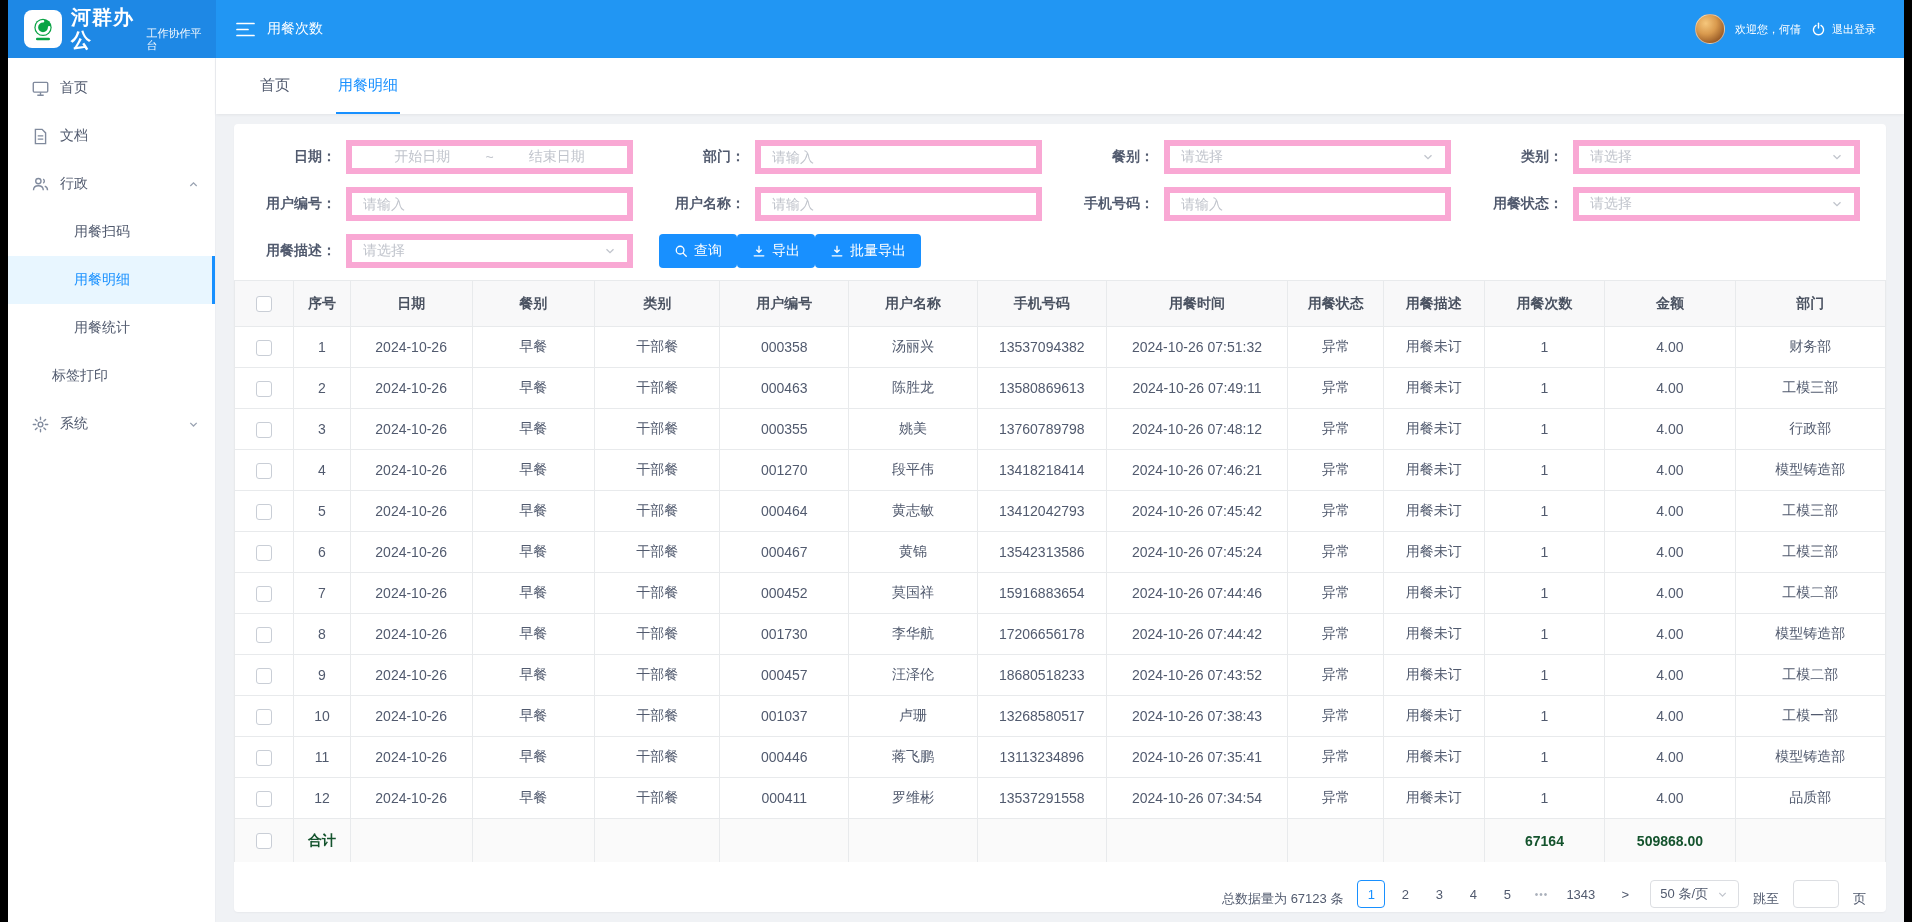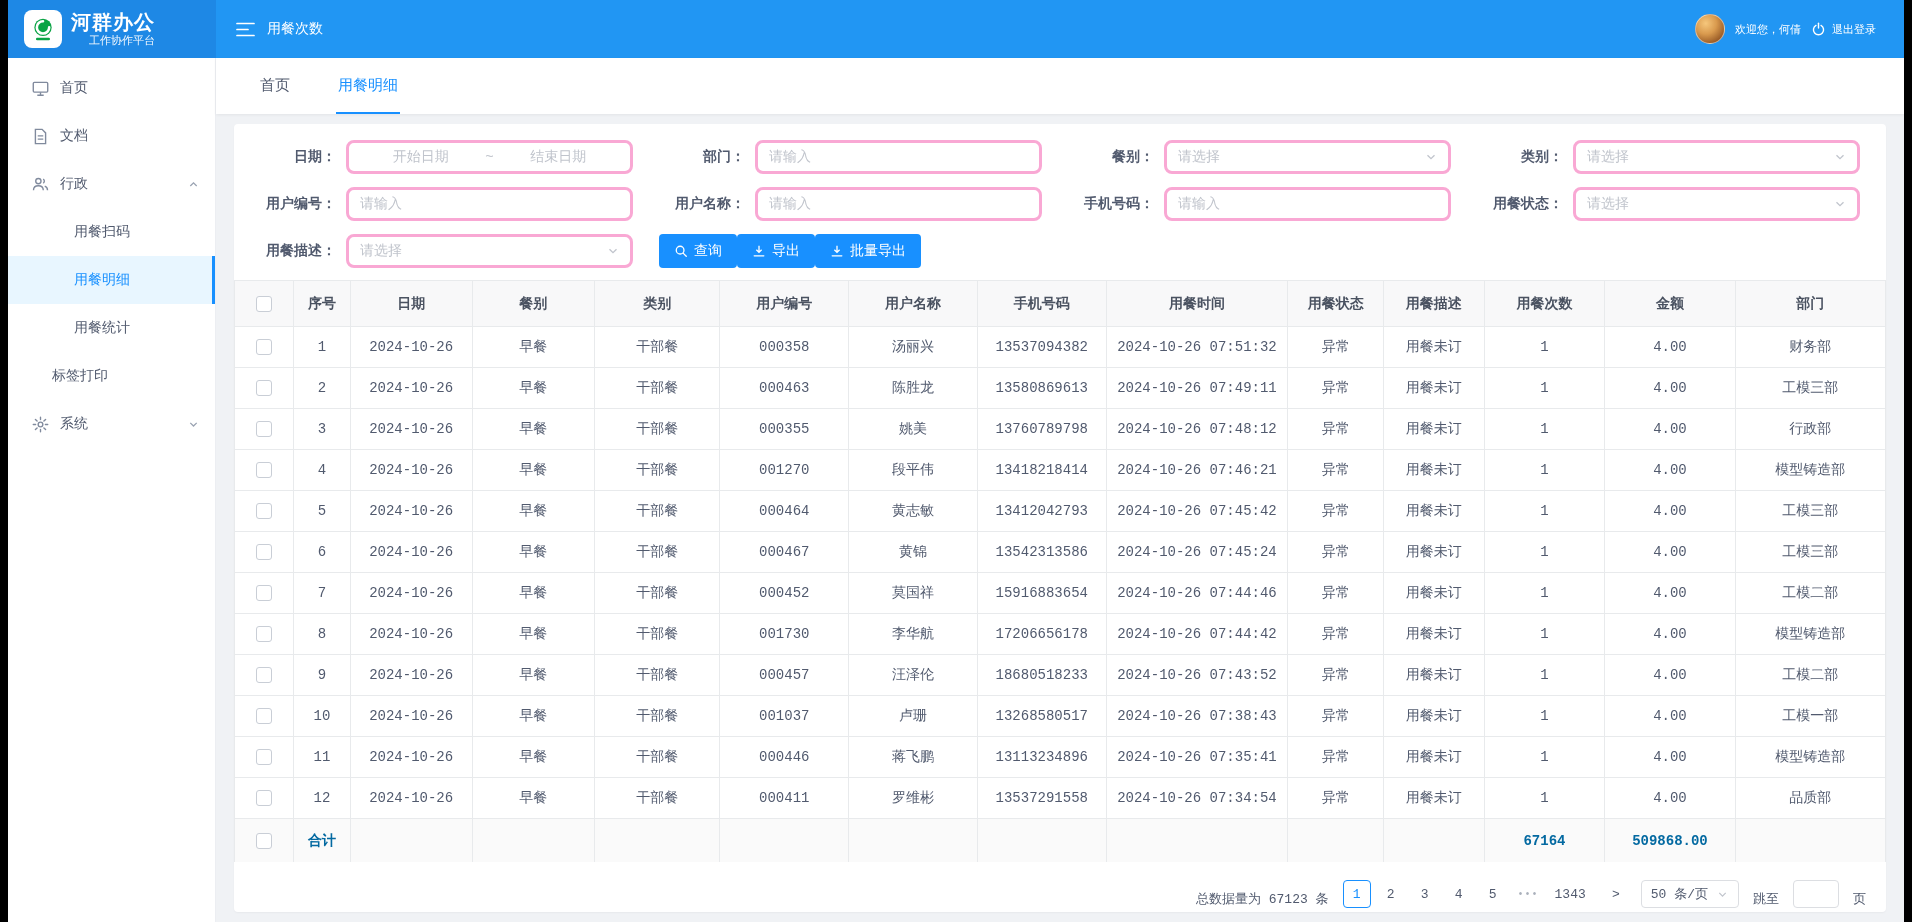--- a/index.html
+++ b/index.html
@@ -8,21 +8,21 @@
     background:#000;
     font-family:"Liberation Sans","DejaVu Sans",sans-serif;
     overflow:hidden;
   }
   .app { height:100vh; margin:0 8px; display:flex; flex-direction:column; background:#f0f2f5; }
 
   
   .topbar { flex:0 0 58px; height:58px; background:#2196f3; display:flex; align-items:stretch; color:#fff; }
   .brand { flex:0 0 208px; width:208px; background:#1e88e5; display:flex; align-items:center; gap:9px; padding:0 10px 0 16px; }
   .logo-box { width:38px; height:38px; background:#fff; border-radius:8px; display:flex; align-items:center; justify-content:center; flex:0 0 38px; }
-  .brand-text { display:flex; flex-direction:column; line-height:1.15; }
+  .brand-text { display:flex; line-height:1.15; }
   .brand-title { font-size:20px; font-weight:bold; letter-spacing:1px; }
   .brand-sub { font-size:11px; opacity:.95; align-self:flex-end; }
   .topbar-left { display:flex; align-items:center; gap:12px; padding-left:20px; }
   .collapse-icon { display:flex; cursor:pointer; }
   .welcome { font-size:14px; }
   .topbar-right { margin-left:auto; display:flex; align-items:center; gap:10px; padding-right:28px; font-size:11px; }
   .avatar { width:30px; height:30px; border-radius:50%; flex:0 0 30px;
     background:radial-gradient(circle at 35% 30%, #f6c77c 0%, #d99a4e 40%, #9c5e28 75%, #6e3c16 100%);
     border:1px solid rgba(255,255,255,.5); }
   .logout { display:flex; align-items:center; gap:6px; cursor:pointer; }
@@ -39,47 +39,47 @@
   .menu-item.level3 { padding-left:66px; }
   .menu-item.active { background:#e8f6ff; color:#1890ff; }
   .menu-item.active::after { content:""; position:absolute; right:0; top:0; bottom:0; width:3px; background:#1890ff; }
 
   
   .main { flex:1; display:flex; flex-direction:column; min-width:0; }
   .tabbar { flex:0 0 56px; height:56px; background:#fff; display:flex; align-items:stretch; padding-left:42px; gap:44px; box-shadow:0 1px 3px rgba(0,0,0,.06); }
   .tab { display:flex; align-items:center; font-size:15px; color:#515a6e; border-bottom:2px solid transparent; cursor:pointer; padding:0 2px; }
   .tab.active { color:#1890ff; border-bottom-color:#1890ff; }
 
-  .content { flex:1; padding:10px 18px 10px 18px; min-height:0; display:flex;font-family:Liberation Mono, monospace; }
+  .content { flex:1; padding:10px 18px 10px 18px; min-height:0; display:flex; }
   .card { flex:1; background:#fff; border-radius:4px; display:flex; flex-direction:column; min-height:0; box-shadow:0 1px 2px rgba(0,0,0,.04); }
 
   
   .filters { padding:16px 26px 4px 16px; display:grid; grid-template-columns:repeat(4,1fr); column-gap:26px; row-gap:13px; }
   .filter-item { display:flex; align-items:center; min-width:0; }
   .filter-label { flex:0 0 96px; text-align:right; padding-right:10px; font-size:14px; color:#515a6e; font-weight:600; white-space:nowrap; }
-  .field { flex:1; height:34px; border:3px solid #f9a8d4; border-radius:8px; background:#fff; display:flex; align-items:center; padding:0 11px; font-size:14px; color:#515a6e; min-width:0; }
+  .field { flex:1; height:34px; border:6px solid #f9a8d4; border-radius:0; background:#fff; display:flex; align-items:center; padding:0 11px; font-size:14px; color:#515a6e; min-width:0; }
   input.field { width:100%; }
   input { font-family:inherit; outline:none; border:1px solid #dcdee2; }
   input::placeholder { color:#c0c4cc; }
   .placeholder { color:#c0c4cc; overflow:hidden; white-space:nowrap; }
   .select-field { justify-content:space-between; cursor:pointer; }
   .select-chev { color:#c0c4cc; display:flex; flex:0 0 12px; }
   .date-field .half { flex:1; text-align:center; }
   .date-field .sep { padding:0 4px; }
   .filter-buttons { display:flex; align-items:flex-end; gap:0; grid-column:2 / span 3; }
   .btn { height:34px; border:none; border-radius:4px; background:#1890ff; color:#fff; font-size:14px; display:inline-flex; align-items:center; gap:6px; padding:0 15px; cursor:pointer; font-family:inherit; }
   .btn .bi { display:flex; }
 
   
   .table-wrap { flex:1; min-height:0; overflow:hidden; margin-top:8px; }
   table.grid { width:100%; border-collapse:collapse; table-layout:fixed; font-size:14px; color:#515a6e; }
   .grid th, .grid td { border:1px solid #e8eaec; text-align:center; height:41px; padding:0 4px; overflow:hidden; white-space:nowrap; text-overflow:ellipsis; }
   .grid thead th { background:#f8f8f9; font-weight:bold; height:46px; color:#4a5261; }
   .grid tfoot td { background:#fafafa; height:44px; }
-  .red { color:#0369a1; font-weight:bold; }
+  .red { color:#14532d; font-weight:bold; }
   .checkbox { width:16px; height:16px; border:1px solid #c9ced6; border-radius:3px; background:#fff; display:inline-block; vertical-align:middle; cursor:pointer; }
 
   
   .pagination { flex:0 0 50px; display:flex; align-items:flex-end; justify-content:flex-end; gap:14px; padding:0 20px 4px 0; font-size:13px; color:#515a6e; }
   .page-list { display:flex; align-items:center; gap:6px; }
   .page { min-width:28px; height:28px; display:inline-flex; align-items:center; justify-content:center; border-radius:4px; cursor:pointer; padding:0 5px; background:#fff; }
   .page.active { border:1px solid #1890ff; color:#1890ff; }
   .page.ellipsis { color:#aab0bb; cursor:default; letter-spacing:1px; font-size:10px; }
   .page-next { min-width:22px; height:28px; display:inline-flex; align-items:center; justify-content:center; color:#515a6e; cursor:pointer; }
   .size-select { height:28px; border:1px solid #dcdee2; border-radius:4px; display:inline-flex; align-items:center; gap:9px; padding:0 9px; color:#515a6e; cursor:pointer; background:#fff; }

